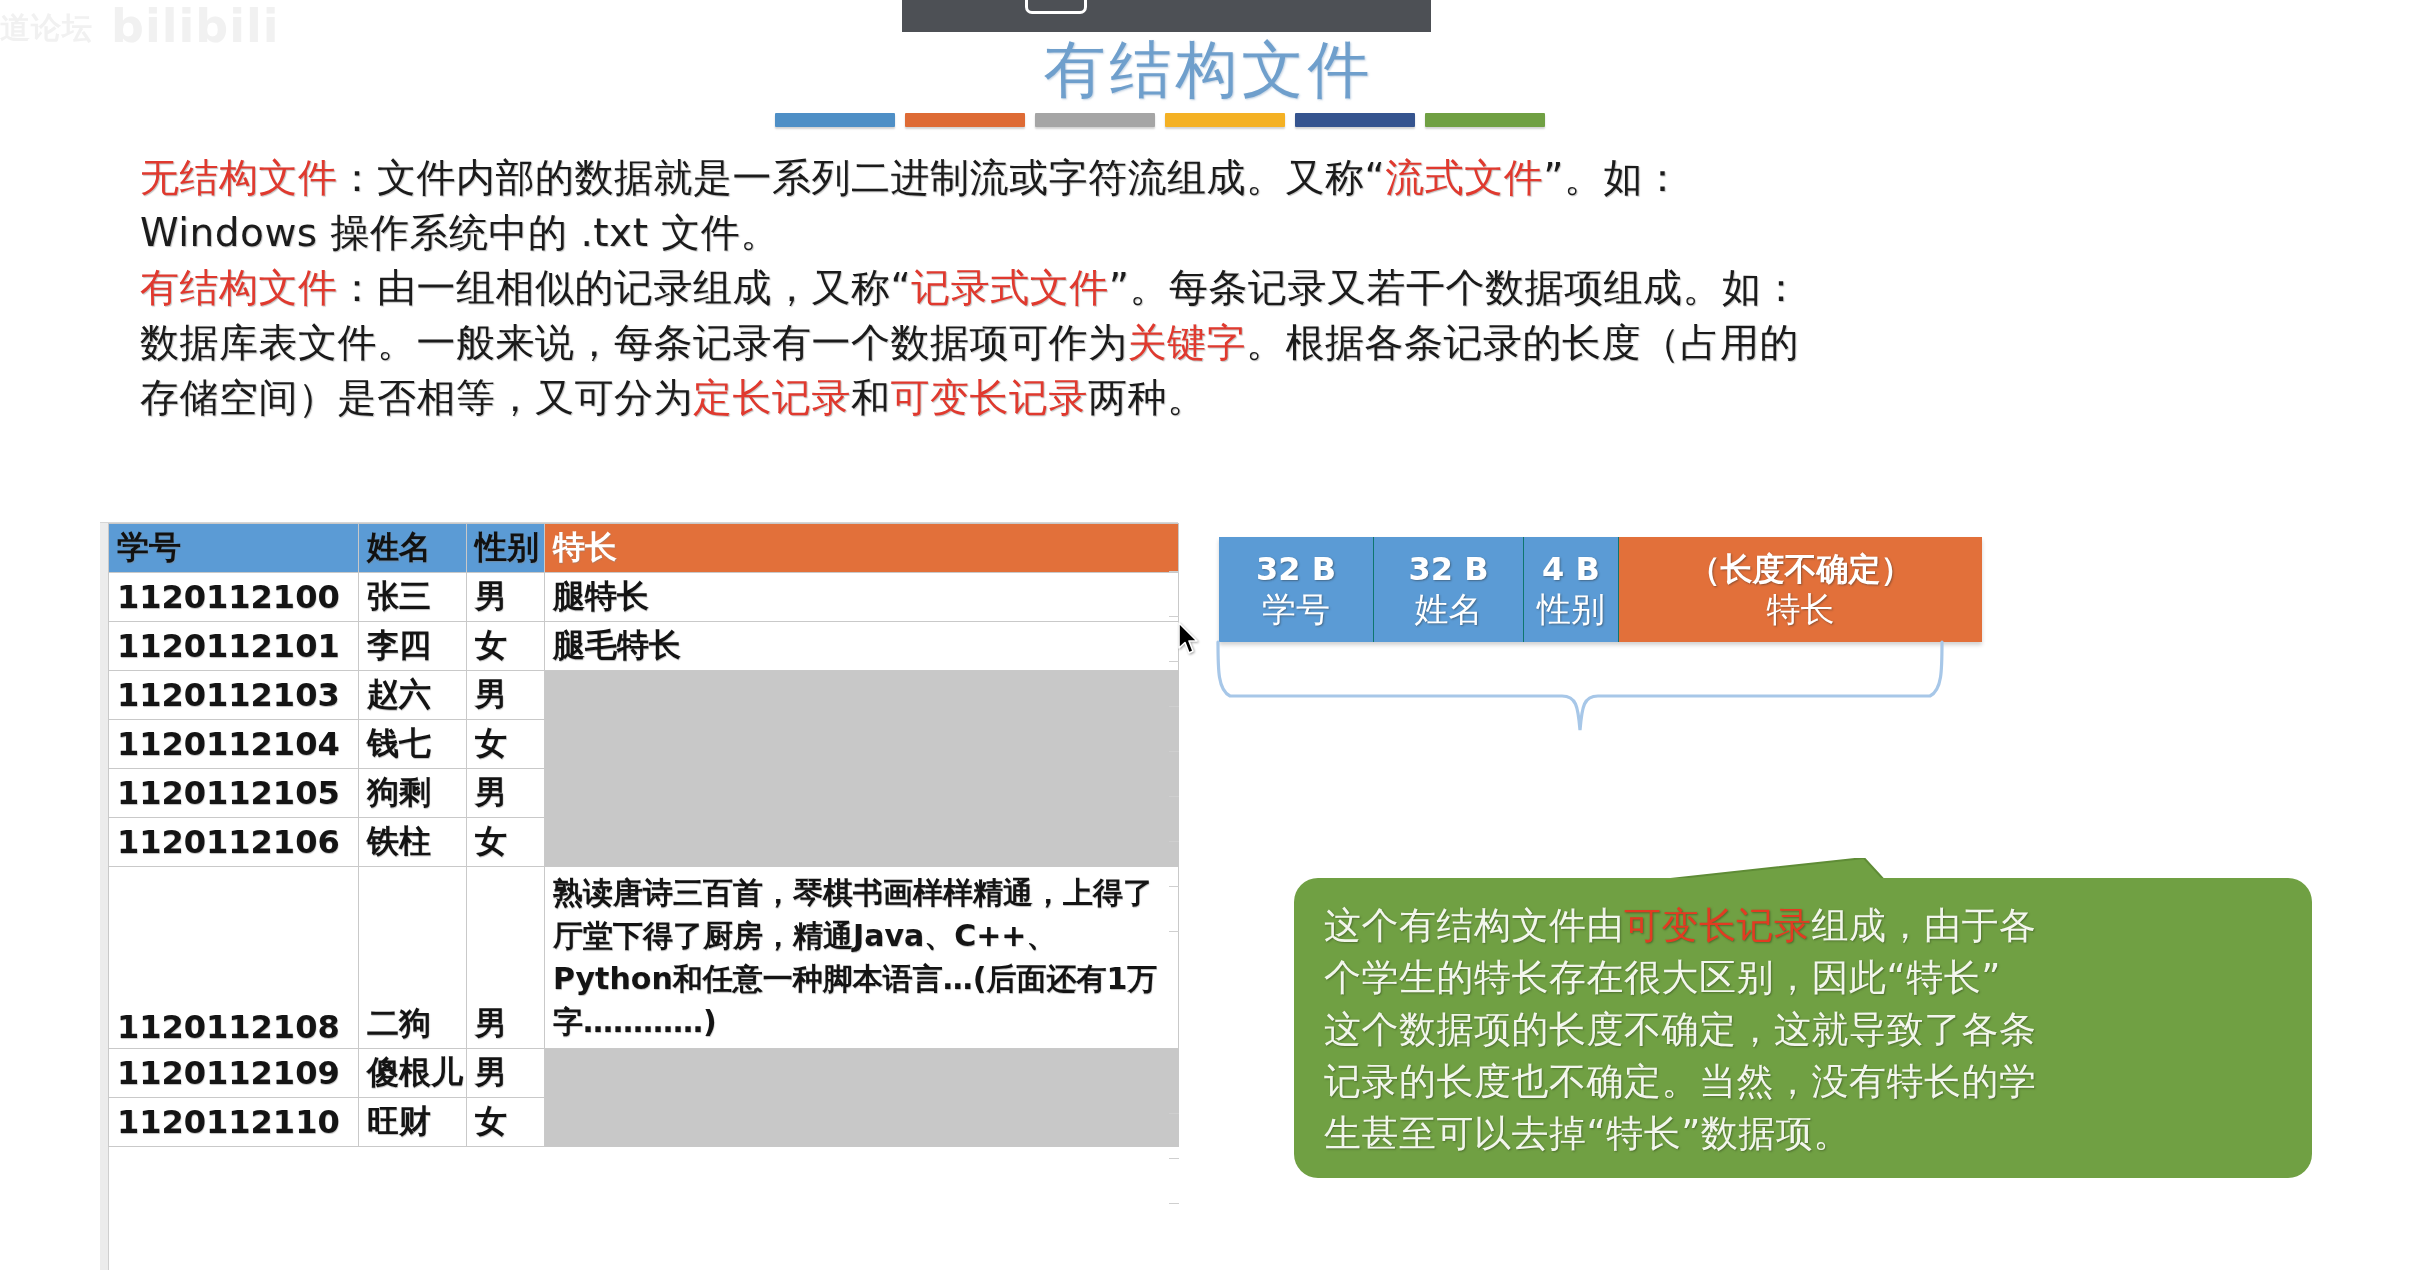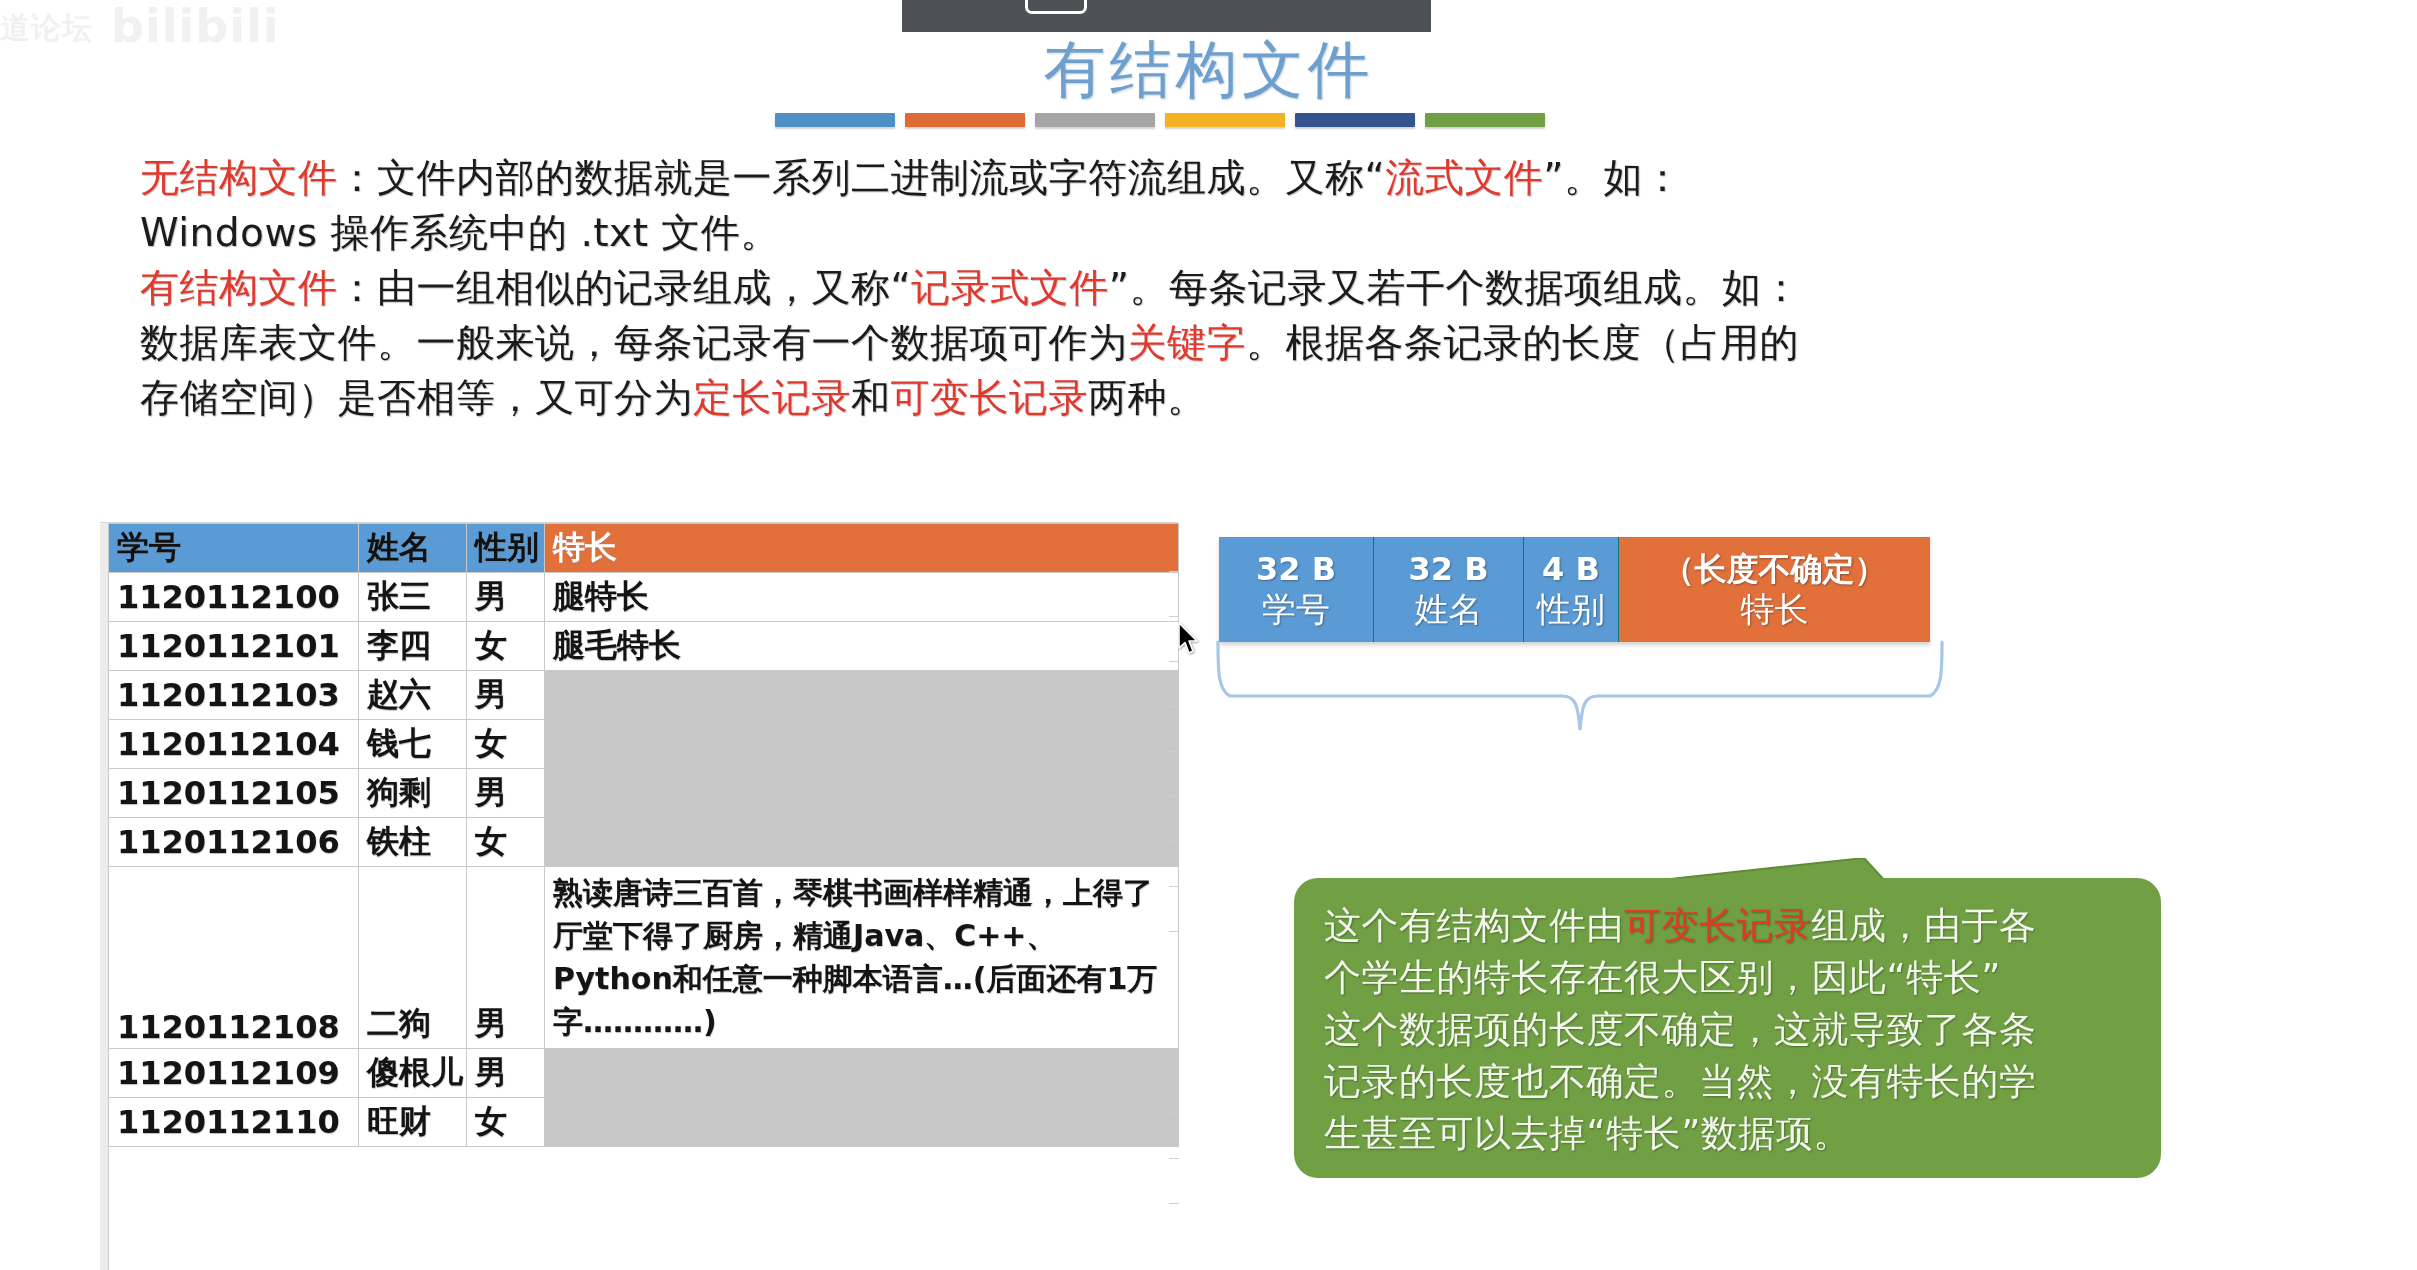--- a/index.html
+++ b/index.html
@@ -212,21 +212,21 @@
   }
   #record-diagram .field .name {
     font-size: 34px;
     line-height: 42px;
   }
   #record-diagram .f-blue   { background: #5b9bd5; }
   #record-diagram .f-orange { background: #e2703a; }
   #record-diagram .w-id    { width: 155px; }
   #record-diagram .w-name  { width: 150px; }
   #record-diagram .w-sex   { width: 95px; }
-  #record-diagram .w-skill { width: 311px; }
+  #record-diagram .w-skill { width: 363px; }
 
   
   #brace {
     position: absolute;
     left: 1214px;
     top: 640px;
     width: 740px;
     height: 130px;
   }
 
@@ -241,21 +241,21 @@
   #callout-tail {
     position: absolute;
     left: 0; top: 0;
     width: 1018px; height: 320px;
     pointer-events: none;
   }
   #callout-body {
     position: absolute;
     left: 0;
     top: 20px;
-    width: 867px;
+    width: 1018px;
     height: 300px;
     background: #70a043;
     border-radius: 24px;
     box-sizing: border-box;
     padding: 22px 30px;
     color: #f2f6ec;
     font-size: 37px;
     line-height: 52px;
     letter-spacing: .5px;
     text-shadow: 1px 1px 2px rgba(50,70,30,.55);

